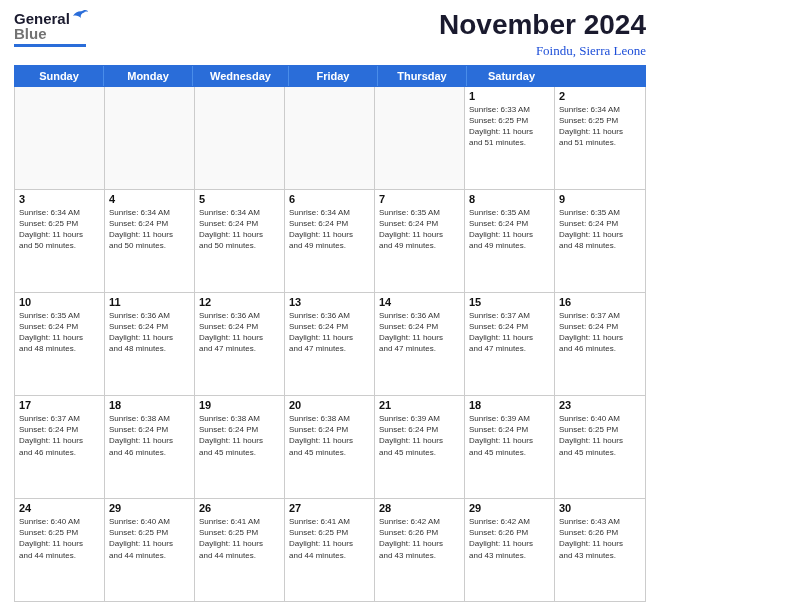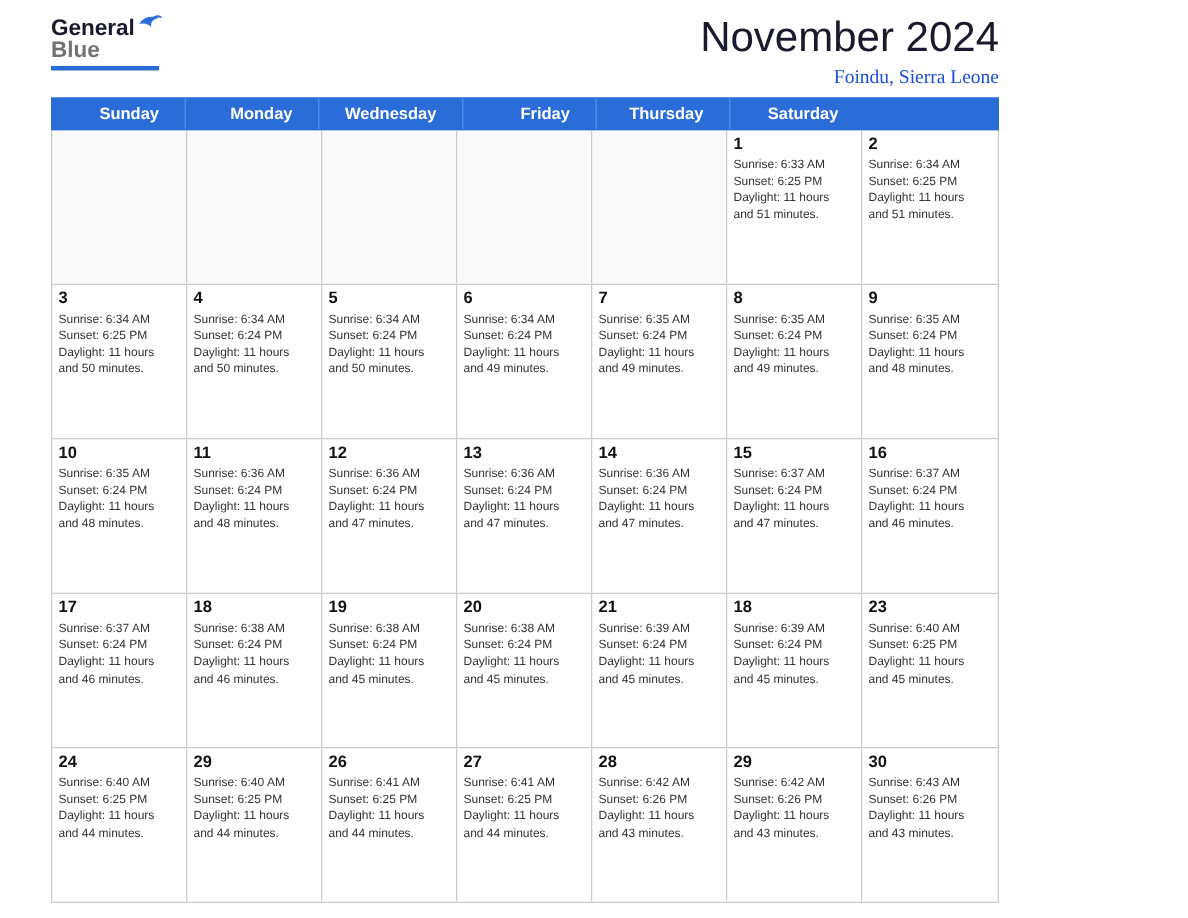--- a/index.html
+++ b/index.html
@@ -9,34 +9,33 @@
       width: 792px;
       height: 612px;
       overflow: hidden;
     }
     .page {
       width: 660px;
       height: 612px;
       padding: 10px 14px;
       display: flex;
       flex-direction: column;
-      margin-left: 20px;
     }
     .header {
       display: flex;
       justify-content: space-between;
       align-items: flex-start;
       margin-bottom: 6px;
     }
     .title-area {
       text-align: right;
     }
     .month-title {
       font-size: 28px;
-      font-weight: normal;
+      font-weight: bold;
       color: #1a1a2e;
       line-height: 1.1;
     }
     .location {
       font-size: 13px;
       color: #1d4ed8;
       margin-top: 2px;
       font-family: Liberation Serif, serif;
     }
     .calendar {
@@ -48,21 +47,21 @@
       display: grid;
       grid-template-columns: repeat(7, 1fr);
       background: #2a6dd9;
       border: 1px solid #2a6dd9;
     }
     .cal-header-cell {
       color: #fff;
       font-size: 11px;
       font-weight: bold;
       padding: 4px 17px;
-      text-align: right;
+      text-align: center;
       border-right: 1px solid #4a8de9;
     }
     .cal-header-cell:last-child { border-right: none; }
     .cal-body {
       flex: 1;
       display: flex;
       flex-direction: column;
       border-left: 1px solid #ccc;
       border-right: 1px solid #ccc;
       border-bottom: 1px solid #ccc;

